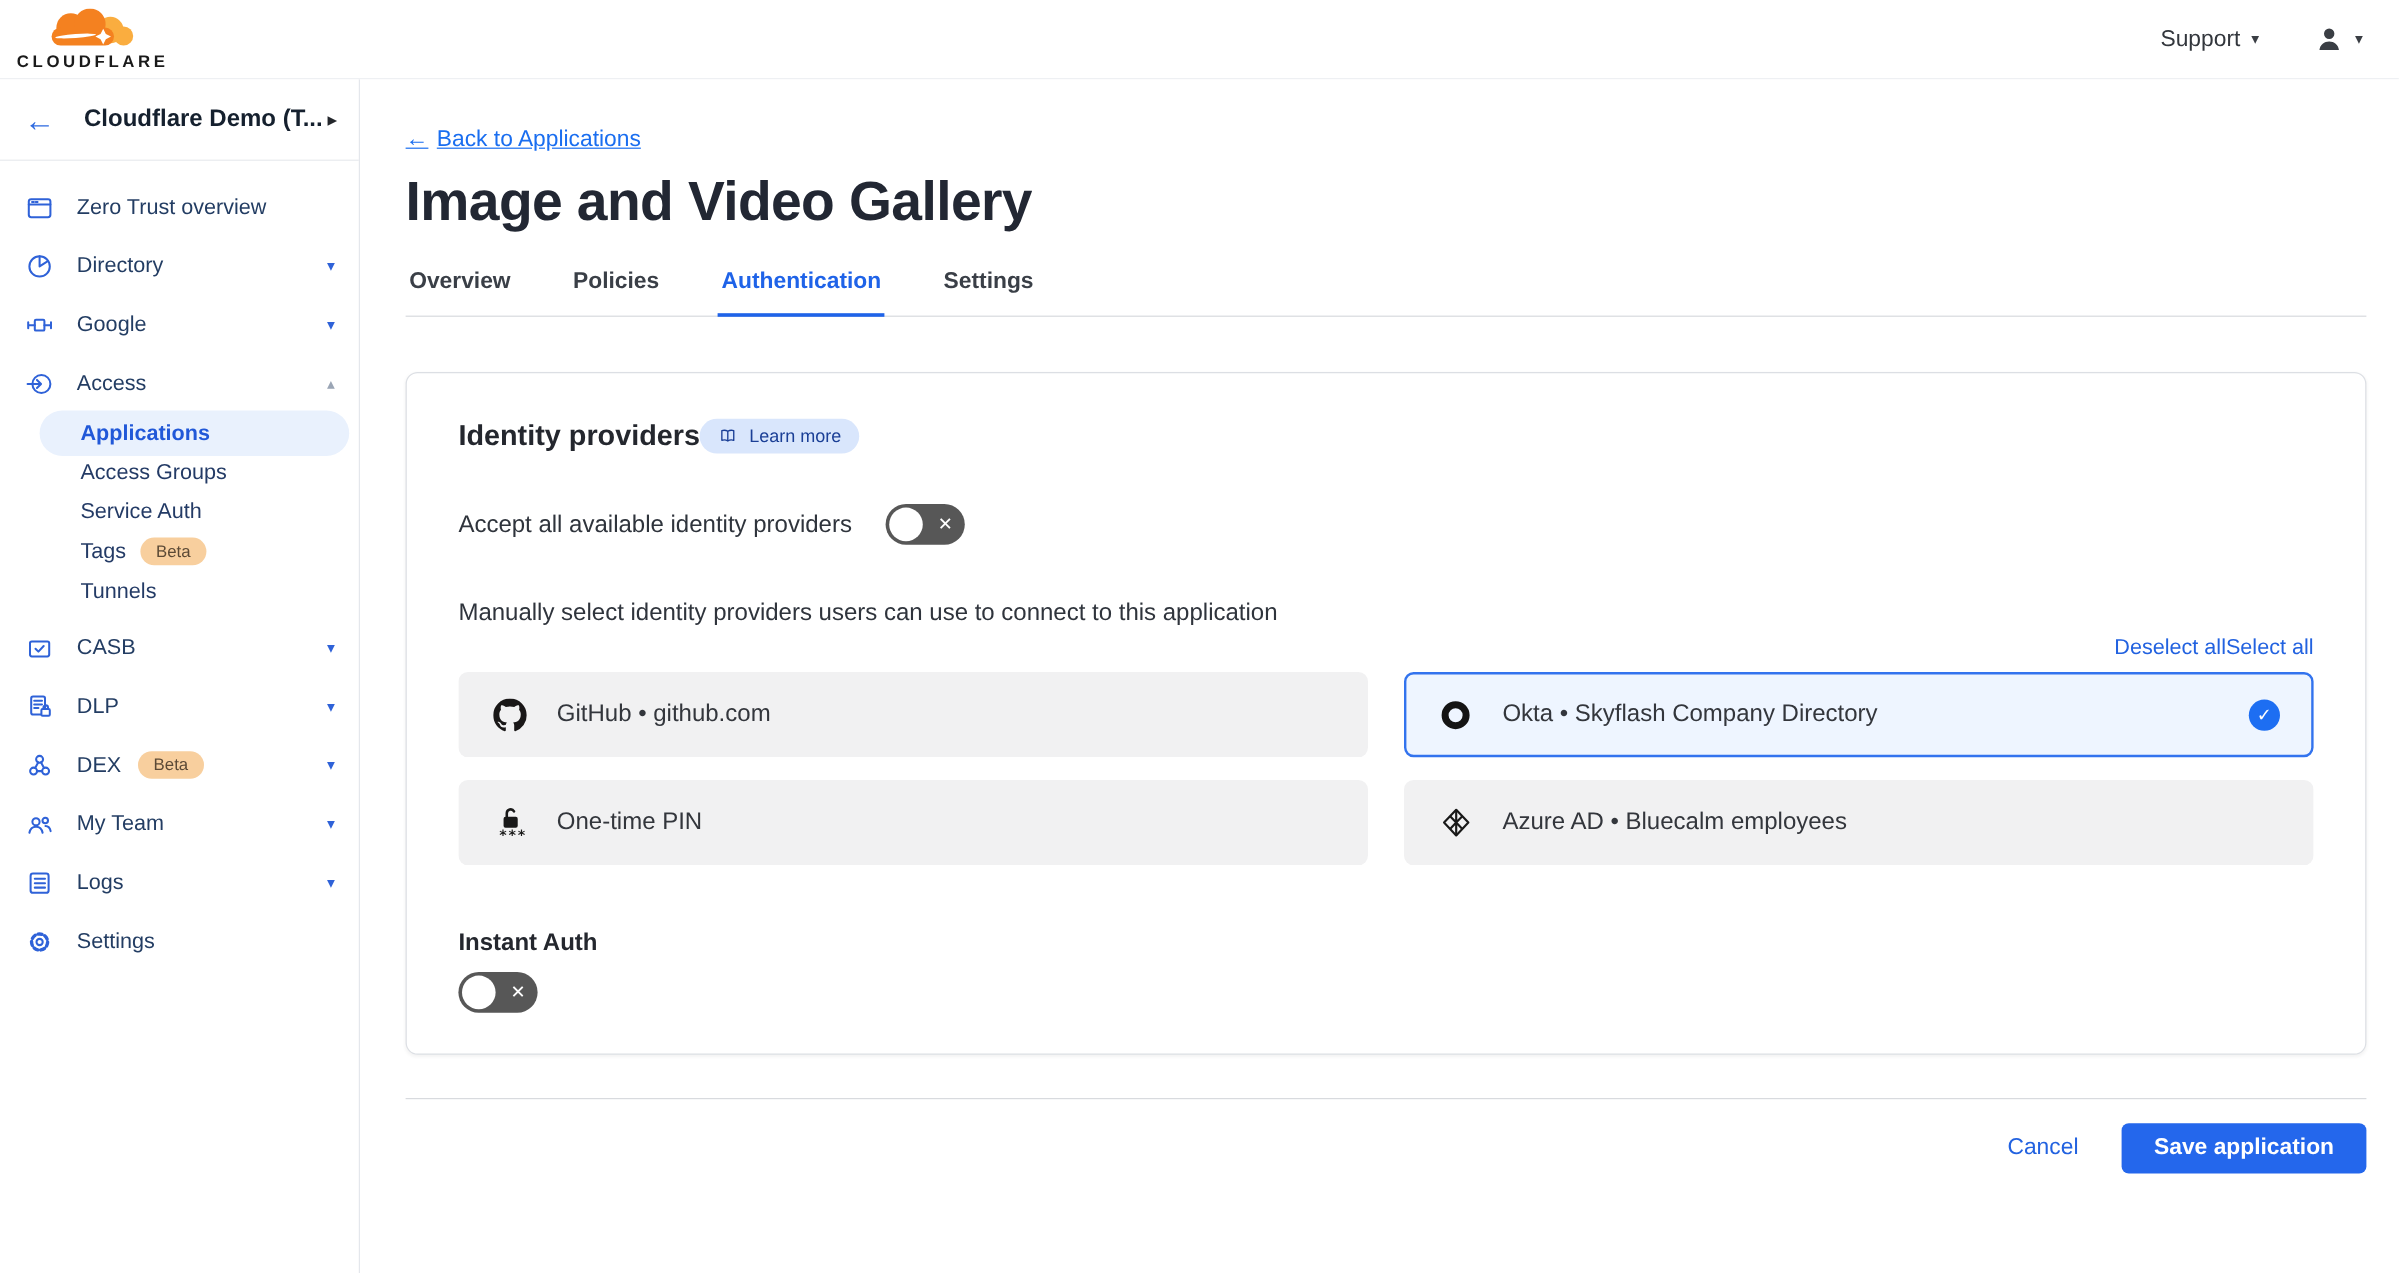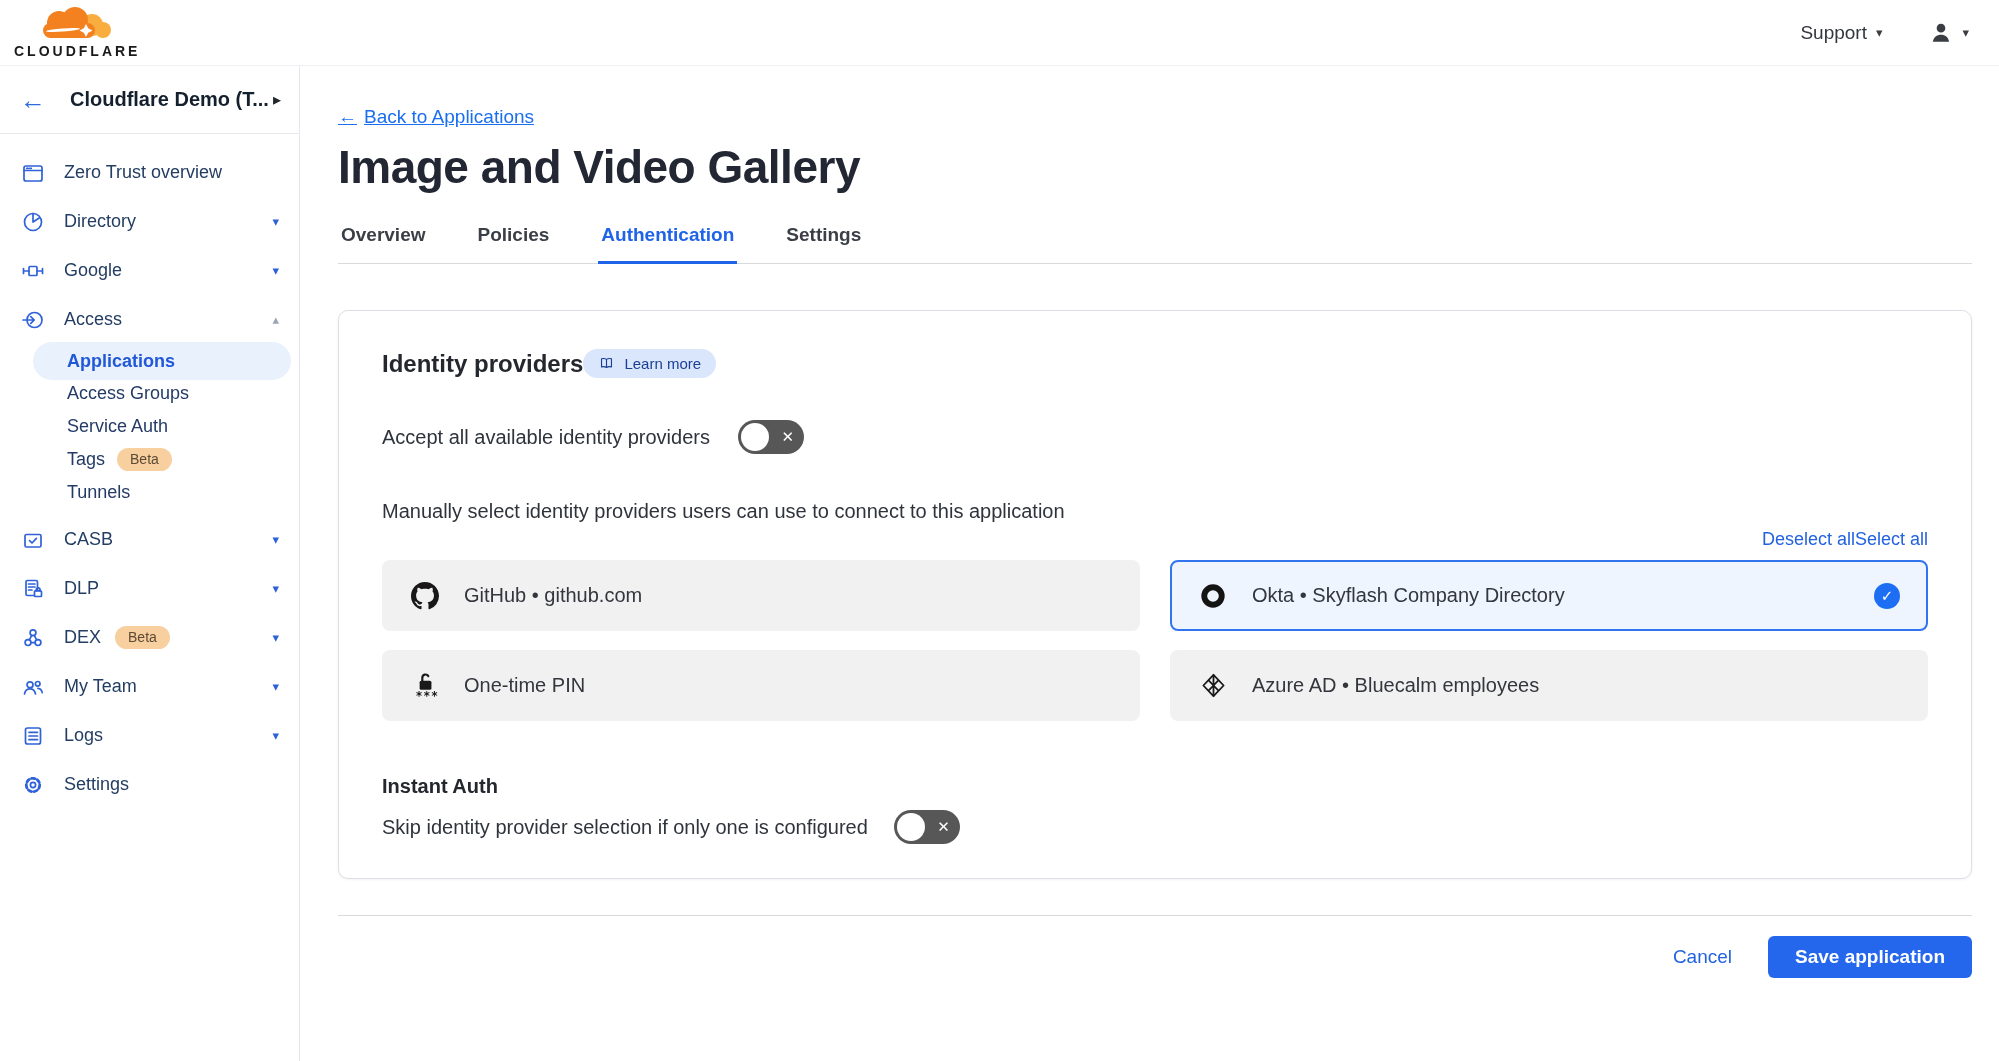--- a/index.html
+++ b/index.html
@@ -346,21 +346,20 @@
         </span>
         <span>Azure AD • Bluecalm employees</span>
       </div>
 
 
     </div>
 
     <div class="instant-heading">Instant Auth</div>
 
     <div class="skip-row">
-      <span>Skip identity provider selection if only one is configured</span>
       <span class="toggle">
         <span class="knob"></span>
         <span class="x">✕</span>
       </span>
     </div>
 
   </div>
 
   <div class="footer-divider"></div>
 

